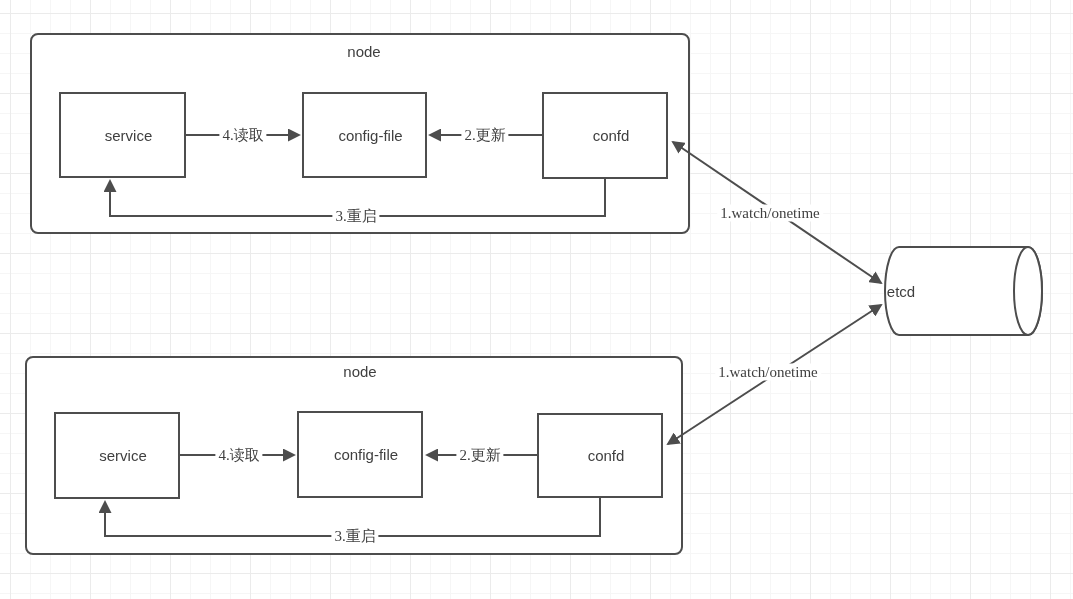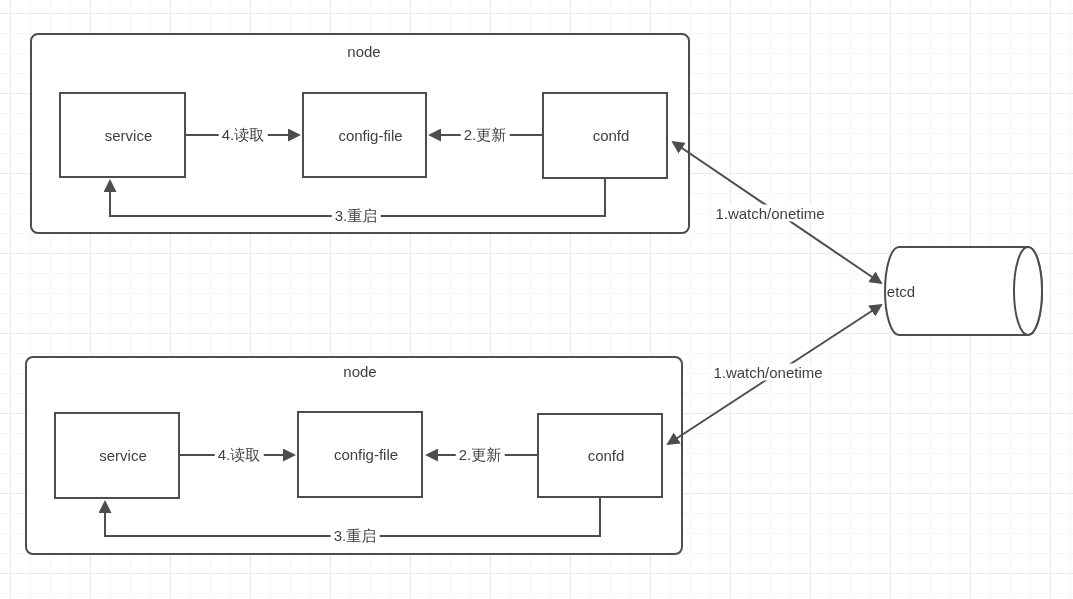--- a/index.html
+++ b/index.html
@@ -24,21 +24,21 @@
     position:absolute;background:#ffffff;border:2px solid #4d4d4d;
     box-sizing:border-box;display:flex;align-items:center;justify-content:center;
     font-size:15px;color:#3f3f3f;z-index:3;padding-left:12px;
   }
   .node-title{
     position:absolute;font-size:15px;color:#3f3f3f;
     transform:translate(-50%,0);z-index:3;white-space:nowrap;
   }
   .edge-label{
     position:absolute;font-size:15px;color:#3f3f3f;background:#ffffff;
-    padding:0 3px;transform:translate(-50%,-50%);z-index:3;white-space:nowrap;
+    padding:0 3px;transform:translate(-50%,-50%);z-index:3;white-space:nowrap;font-family:Liberation Serif, serif;
   }
   .shape-label{
     position:absolute;font-size:15px;color:#3f3f3f;
     transform:translate(-50%,-50%);z-index:3;white-space:nowrap;
   }
 </style>
 </head>
 <body>
 
 <div class="canvas">

